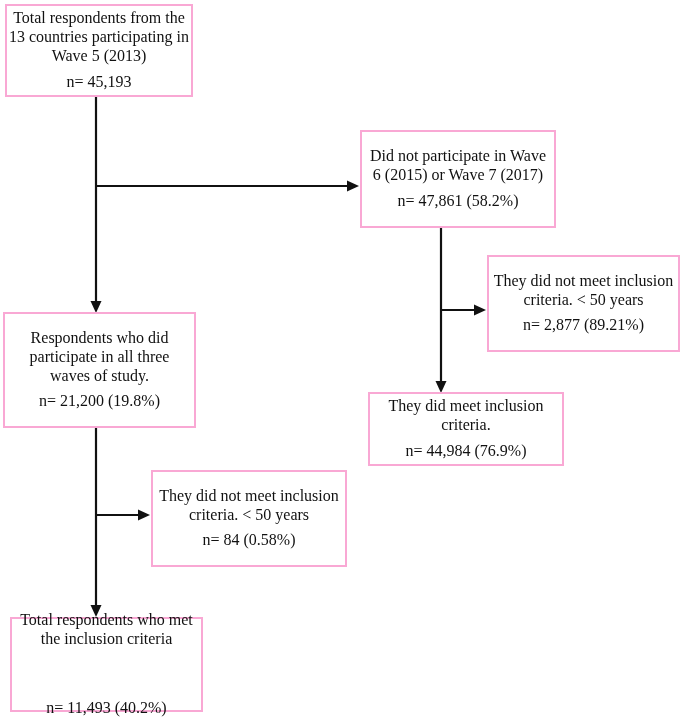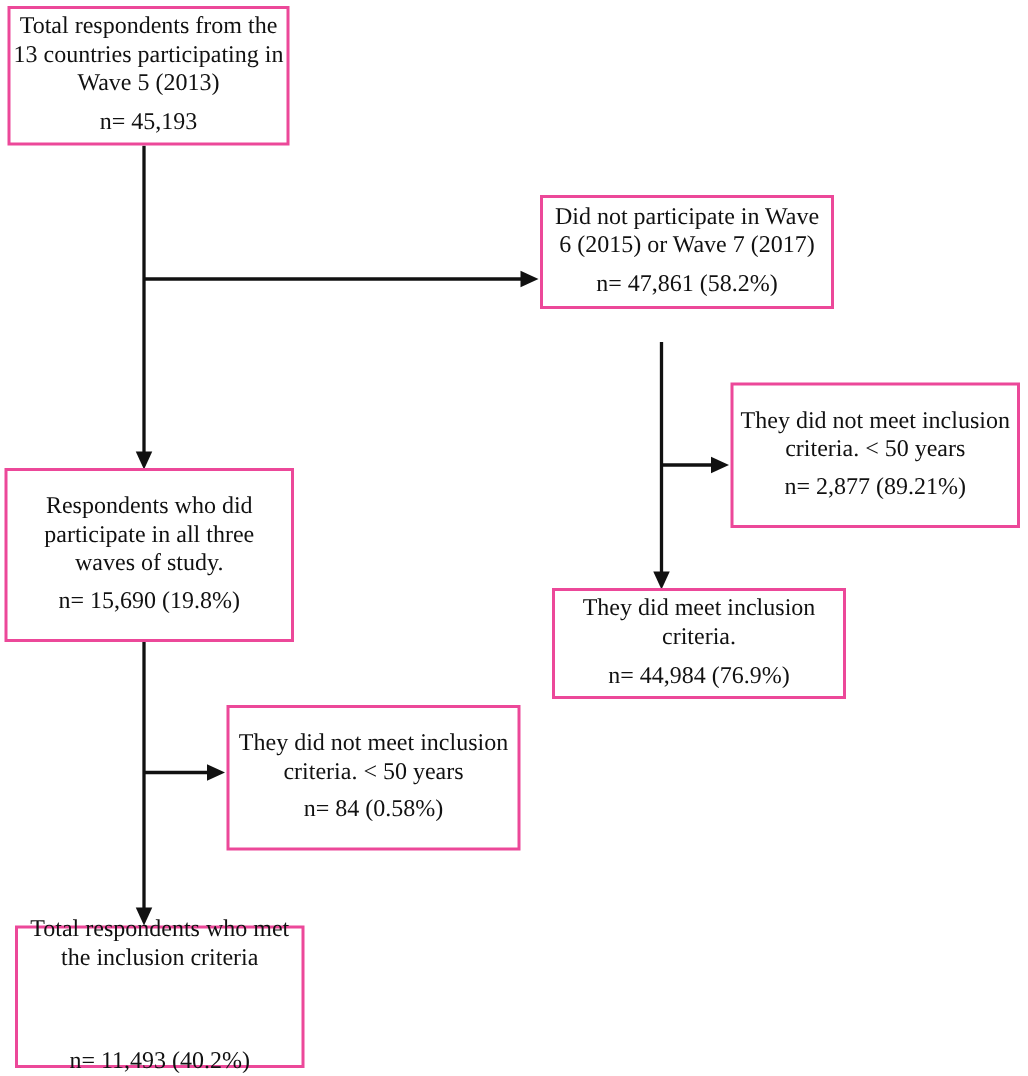--- a/index.html
+++ b/index.html
@@ -12,21 +12,21 @@
     width: 685px;
     height: 717px;
     background: #ffffff;
     font-family: "Liberation Serif", "DejaVu Serif", serif;
     color: #111111;
     overflow: hidden;
   }
   .flow-box {
     position: absolute;
     box-sizing: border-box;
-    border: 2px solid #ec4899;
+    border: 2px solid #f9a8d4;
     background: #ffffff;
     display: flex;
     flex-direction: column;
     align-items: center;
     justify-content: center;
     text-align: center;
     font-size: 16px;
     line-height: 1.18;
     z-index: 2;
   }
@@ -38,21 +38,21 @@
     white-space: pre;
   }
   #connector-layer {
     position: absolute;
     left: 0;
     top: 0;
     z-index: 1;
   }
   
   #box-wave5-total    { left: 5px;   top: 4px;   width: 188px; height: 93px; }
-  #box-not-participate{ left: 360px; top: 130px; width: 196px; height: 76px; }
+  #box-not-participate{ left: 360px; top: 130px; width: 196px; height: 98px; }
   #box-right-excluded { left: 487px; top: 255px; width: 193px; height: 97px; }
   #box-right-included { left: 368px; top: 392px; width: 196px; height: 74px; }
   #box-all-waves      { left: 3px;   top: 312px; width: 193px; height: 116px; }
   #box-left-excluded  { left: 151px; top: 470px; width: 196px; height: 97px; }
   #box-final-total    { left: 10px;  top: 617px; width: 193px; height: 95px; gap: 44px; }
 </style>
 </head>
 <body>
 
 <div id="figure">
@@ -104,21 +104,21 @@
   <div class="flow-box" id="box-right-included">
     <div class="box-text">They did meet inclusion
 criteria.</div>
     <div class="box-n">n= 44,984 (76.9%)</div>
   </div>
 
   <div class="flow-box" id="box-all-waves">
     <div class="box-text">Respondents who did
 participate in all three
 waves of study.</div>
-    <div class="box-n">n= 15,690 (19.8%)</div>
+    <div class="box-n">n= 21,200 (19.8%)</div>
   </div>
 
   <div class="flow-box" id="box-left-excluded">
     <div class="box-text">They did not meet inclusion
 criteria. &lt; 50 years</div>
     <div class="box-n">n= 84 (0.58%)</div>
   </div>
 
   <div class="flow-box" id="box-final-total">
     <div class="box-text">Total respondents who met

